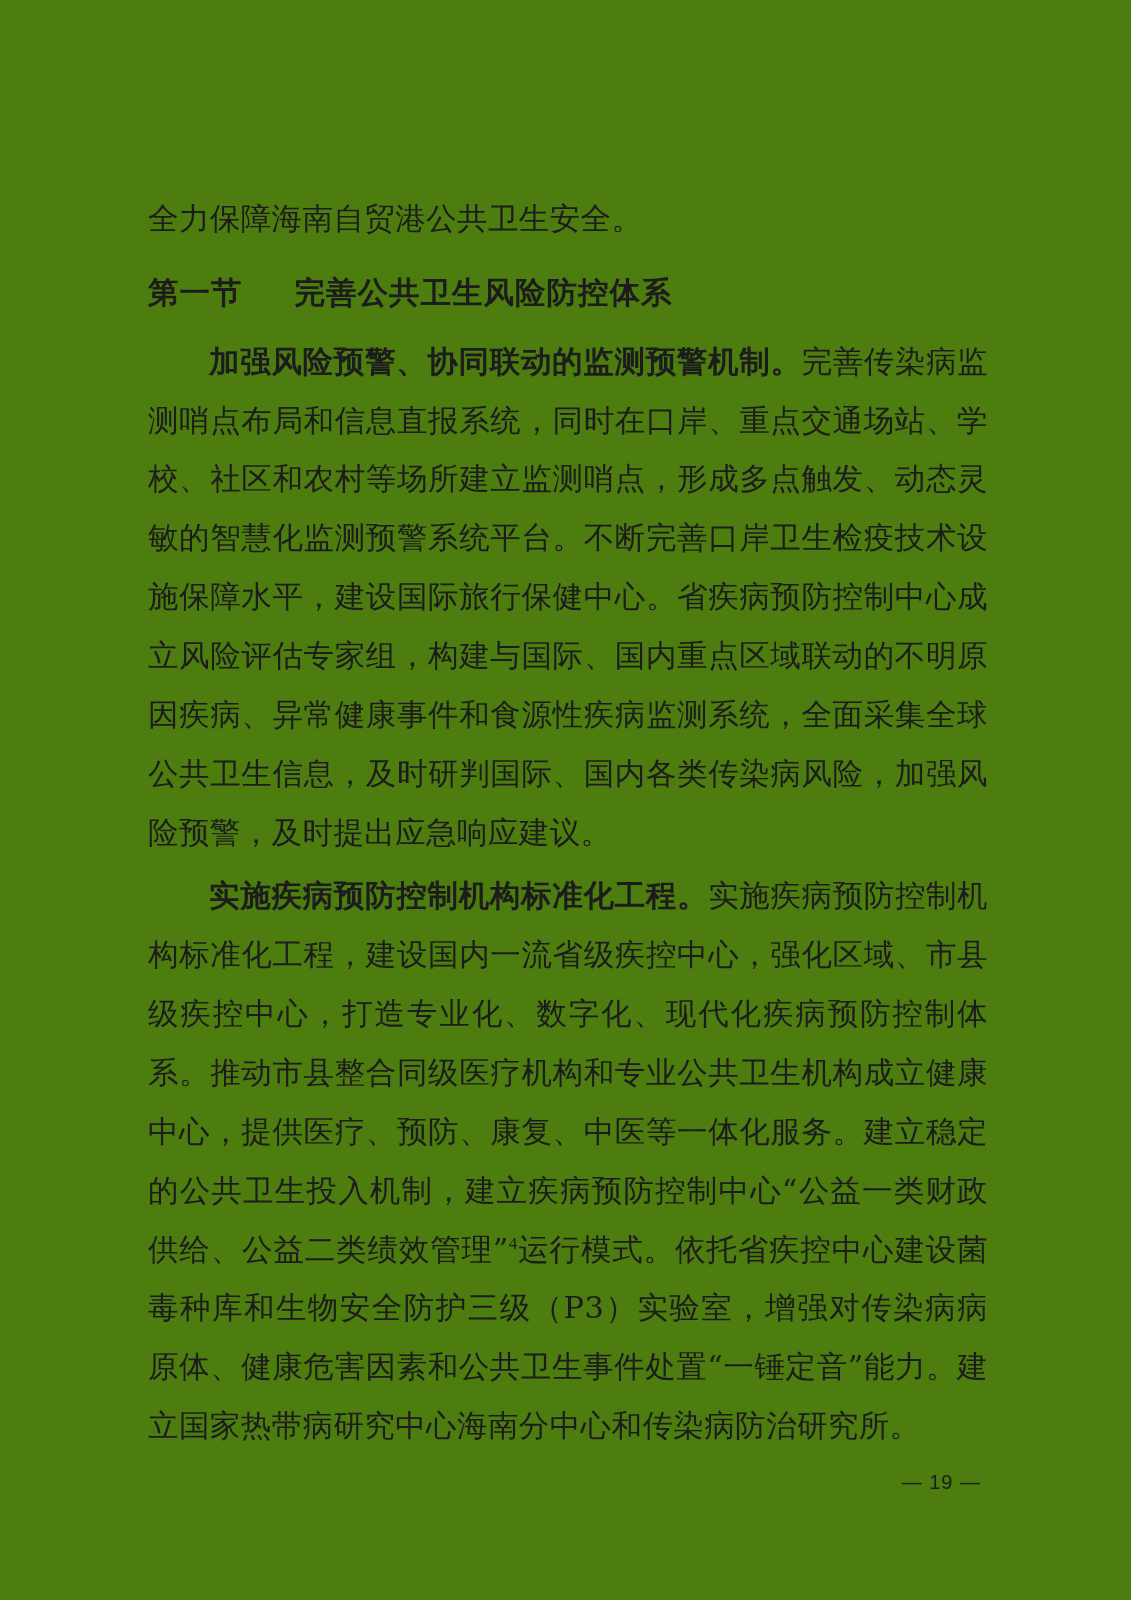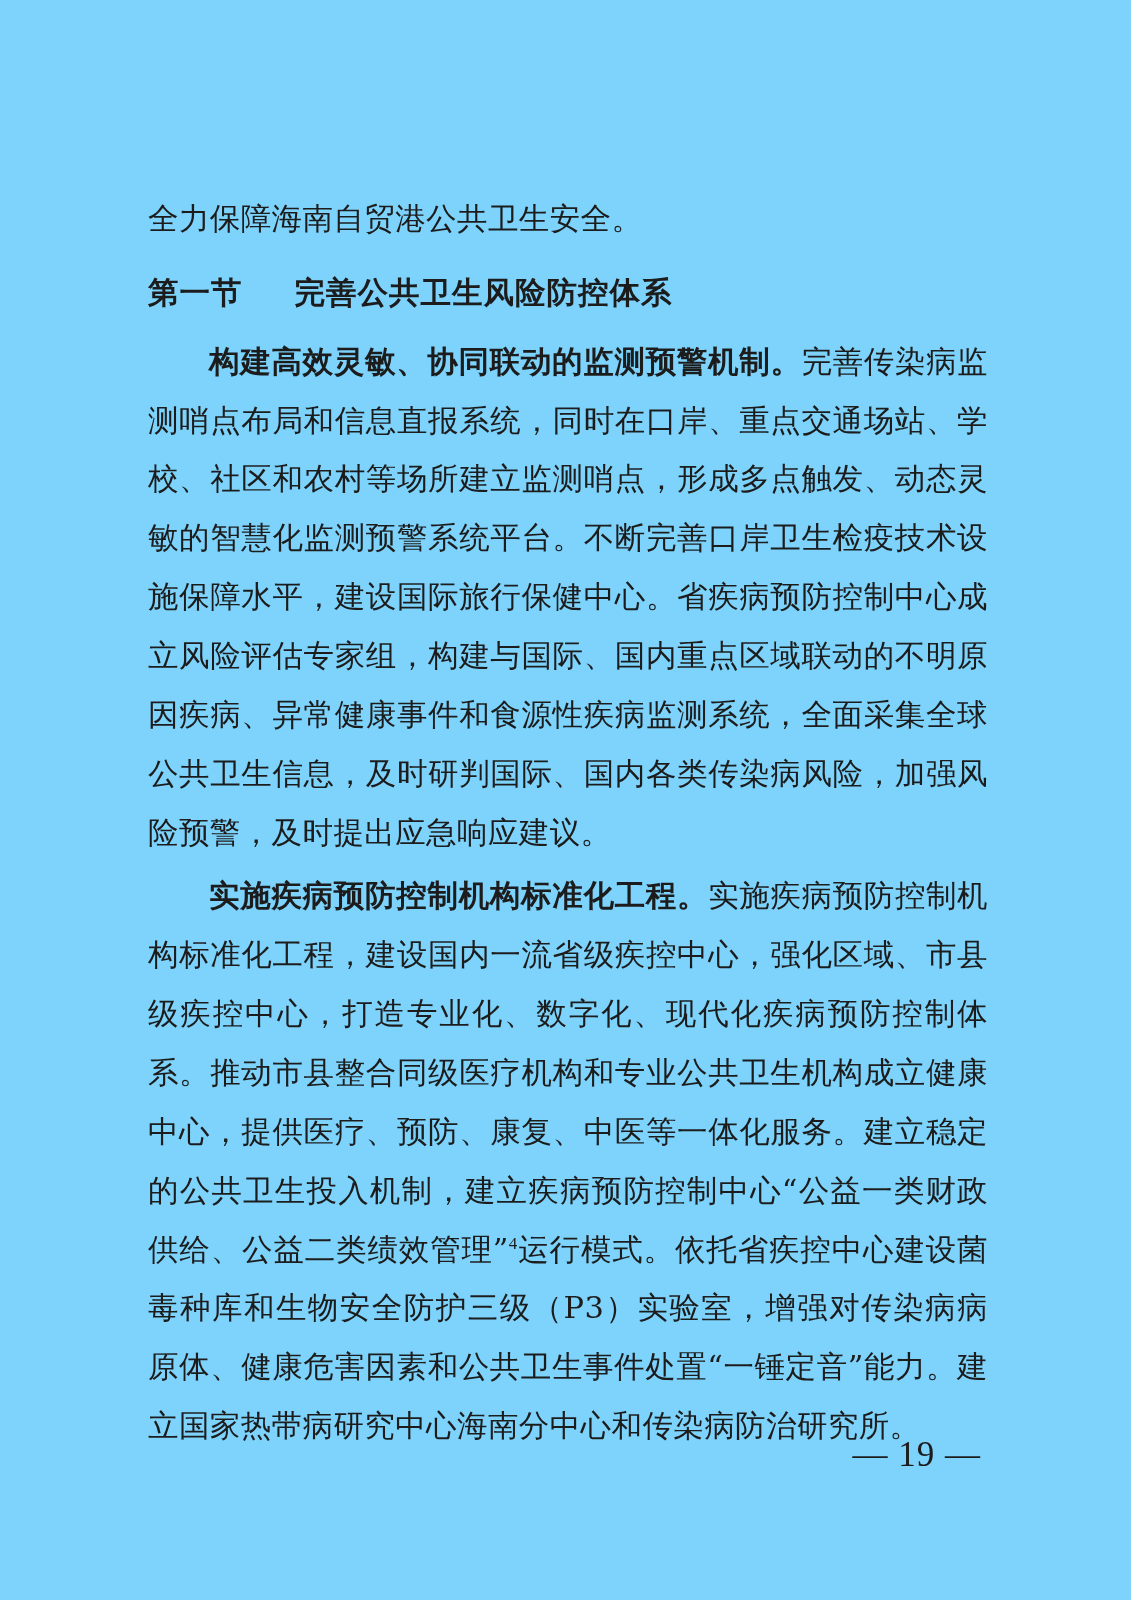--- a/index.html
+++ b/index.html
@@ -13,21 +13,21 @@
     position: relative;
     font-family: "DejaVu Serif", "Liberation Serif", serif;
     color: #1a1a1a;
   }
   .page {
     position: absolute;
     left: 0;
     top: 0;
     width: 1131px;
     height: 1600px;
-    background: #7dd3fc;
+    background: #4d7c0f;
     box-sizing: border-box;
     padding: 190px 150px 90px 148px;
   }
   .doc-body {
     width: 840px;
   }
   p {
     margin: 0;
     font-size: 30.5px;
     line-height: 1.93;
@@ -61,39 +61,39 @@
   }
   sup {
     font-size: 17px;
     vertical-align: super;
     line-height: 0;
     font-family: "Liberation Serif", serif;
   }
   .page-number {
     position: absolute;
     right: 150px;
-    bottom: 125px;
-    font-size: 35px;
-    font-family: Liberation Serif, serif;
+    bottom: 106px;
+    font-size: 20px;
+    font-family: Liberation Sans, sans-serif;
     color: #1c1c1c;
     letter-spacing: 1px;
   }
 </style>
 </head>
 <body>
 
 <div class="page">
   <div class="doc-body">
 
     <p class="lead-line">全力保障海南自贸港公共卫生安全。</p>
 
     <p class="section-heading">
       <span class="sec-num">第一节</span><span class="sec-title">完善公共卫生风险防控体系</span>
     </p>
 
-    <p class="para"><span class="bold-lead">构建高效灵敏、协同联动的监测预警机制。</span><span>完善传染病监测哨点布局和信息直报系统，同时在口岸、重点交通场站、学校、社区和农村等场所建立监测哨点，形成多点触发、动态灵敏的智慧化监测预警系统平台。不断完善口岸卫生检疫技术设施保障水平，建设国际旅行保健中心。省疾病预防控制中心成立风险评估专家组，构建与国际、国内重点区域联动的不明原因疾病、异常健康事件和食源性疾病监测系统，全面采集全球公共卫生信息，及时研判国际、国内各类传染病风险，加强风险预警，及时提出应急响应建议。</span></p>
+    <p class="para"><span class="bold-lead">加强风险预警、协同联动的监测预警机制。</span><span>完善传染病监测哨点布局和信息直报系统，同时在口岸、重点交通场站、学校、社区和农村等场所建立监测哨点，形成多点触发、动态灵敏的智慧化监测预警系统平台。不断完善口岸卫生检疫技术设施保障水平，建设国际旅行保健中心。省疾病预防控制中心成立风险评估专家组，构建与国际、国内重点区域联动的不明原因疾病、异常健康事件和食源性疾病监测系统，全面采集全球公共卫生信息，及时研判国际、国内各类传染病风险，加强风险预警，及时提出应急响应建议。</span></p>
 
     <p class="para"><span class="bold-lead">实施疾病预防控制机构标准化工程。</span><span>实施疾病预防控制机构标准化工程，建设国内一流省级疾控中心，强化区域、市县级疾控中心，打造专业化、数字化、现代化疾病预防控制体系。推动市县整合同级医疗机构和专业公共卫生机构成立健康中心，提供医疗、预防、康复、中医等一体化服务。建立稳定的公共卫生投入机制，建立疾病预防控制中心“公益一类财政供给、公益二类绩效管理”</span><sup>4</sup><span>运行模式。依托省疾控中心建设菌毒种库和生物安全防护三级（P3）实验室，增强对传染病病原体、健康危害因素和公共卫生事件处置“一锤定音”能力。建立国家热带病研究中心海南分中心和传染病防治研究所。</span></p>
 
   </div>
 
   <div class="page-number">— 19 —</div>
 </div>
 
 </body></html>

